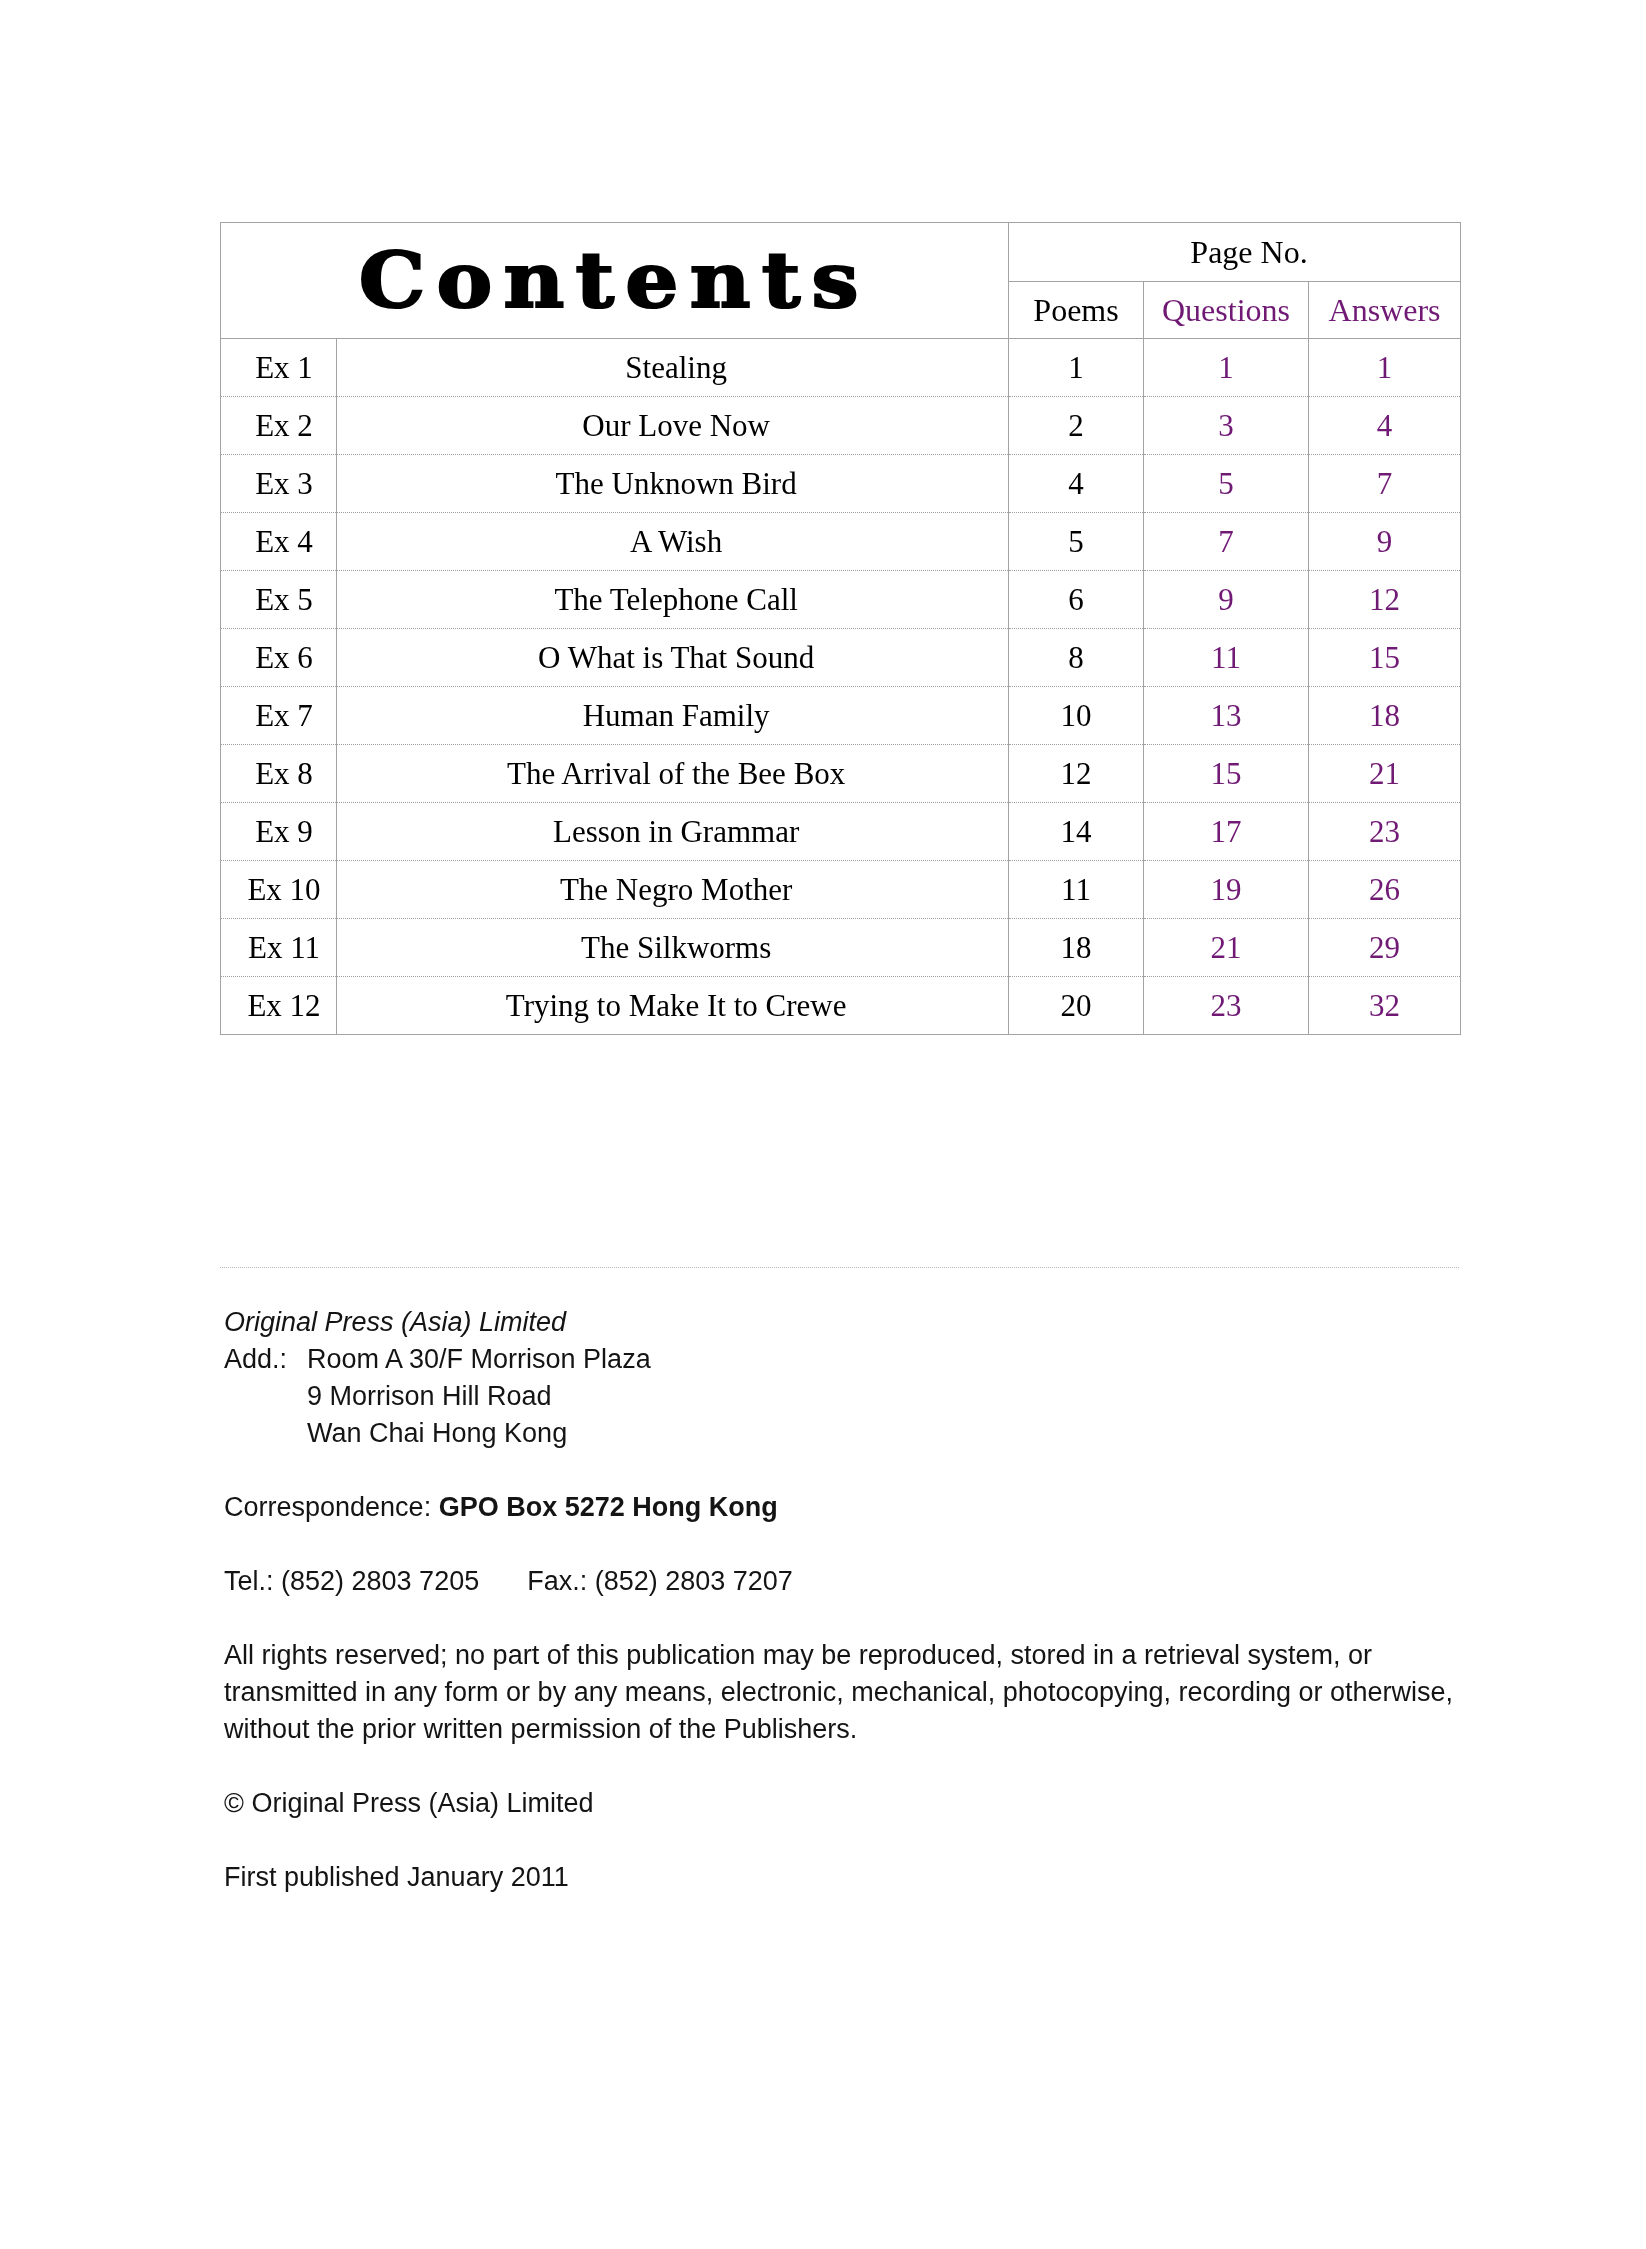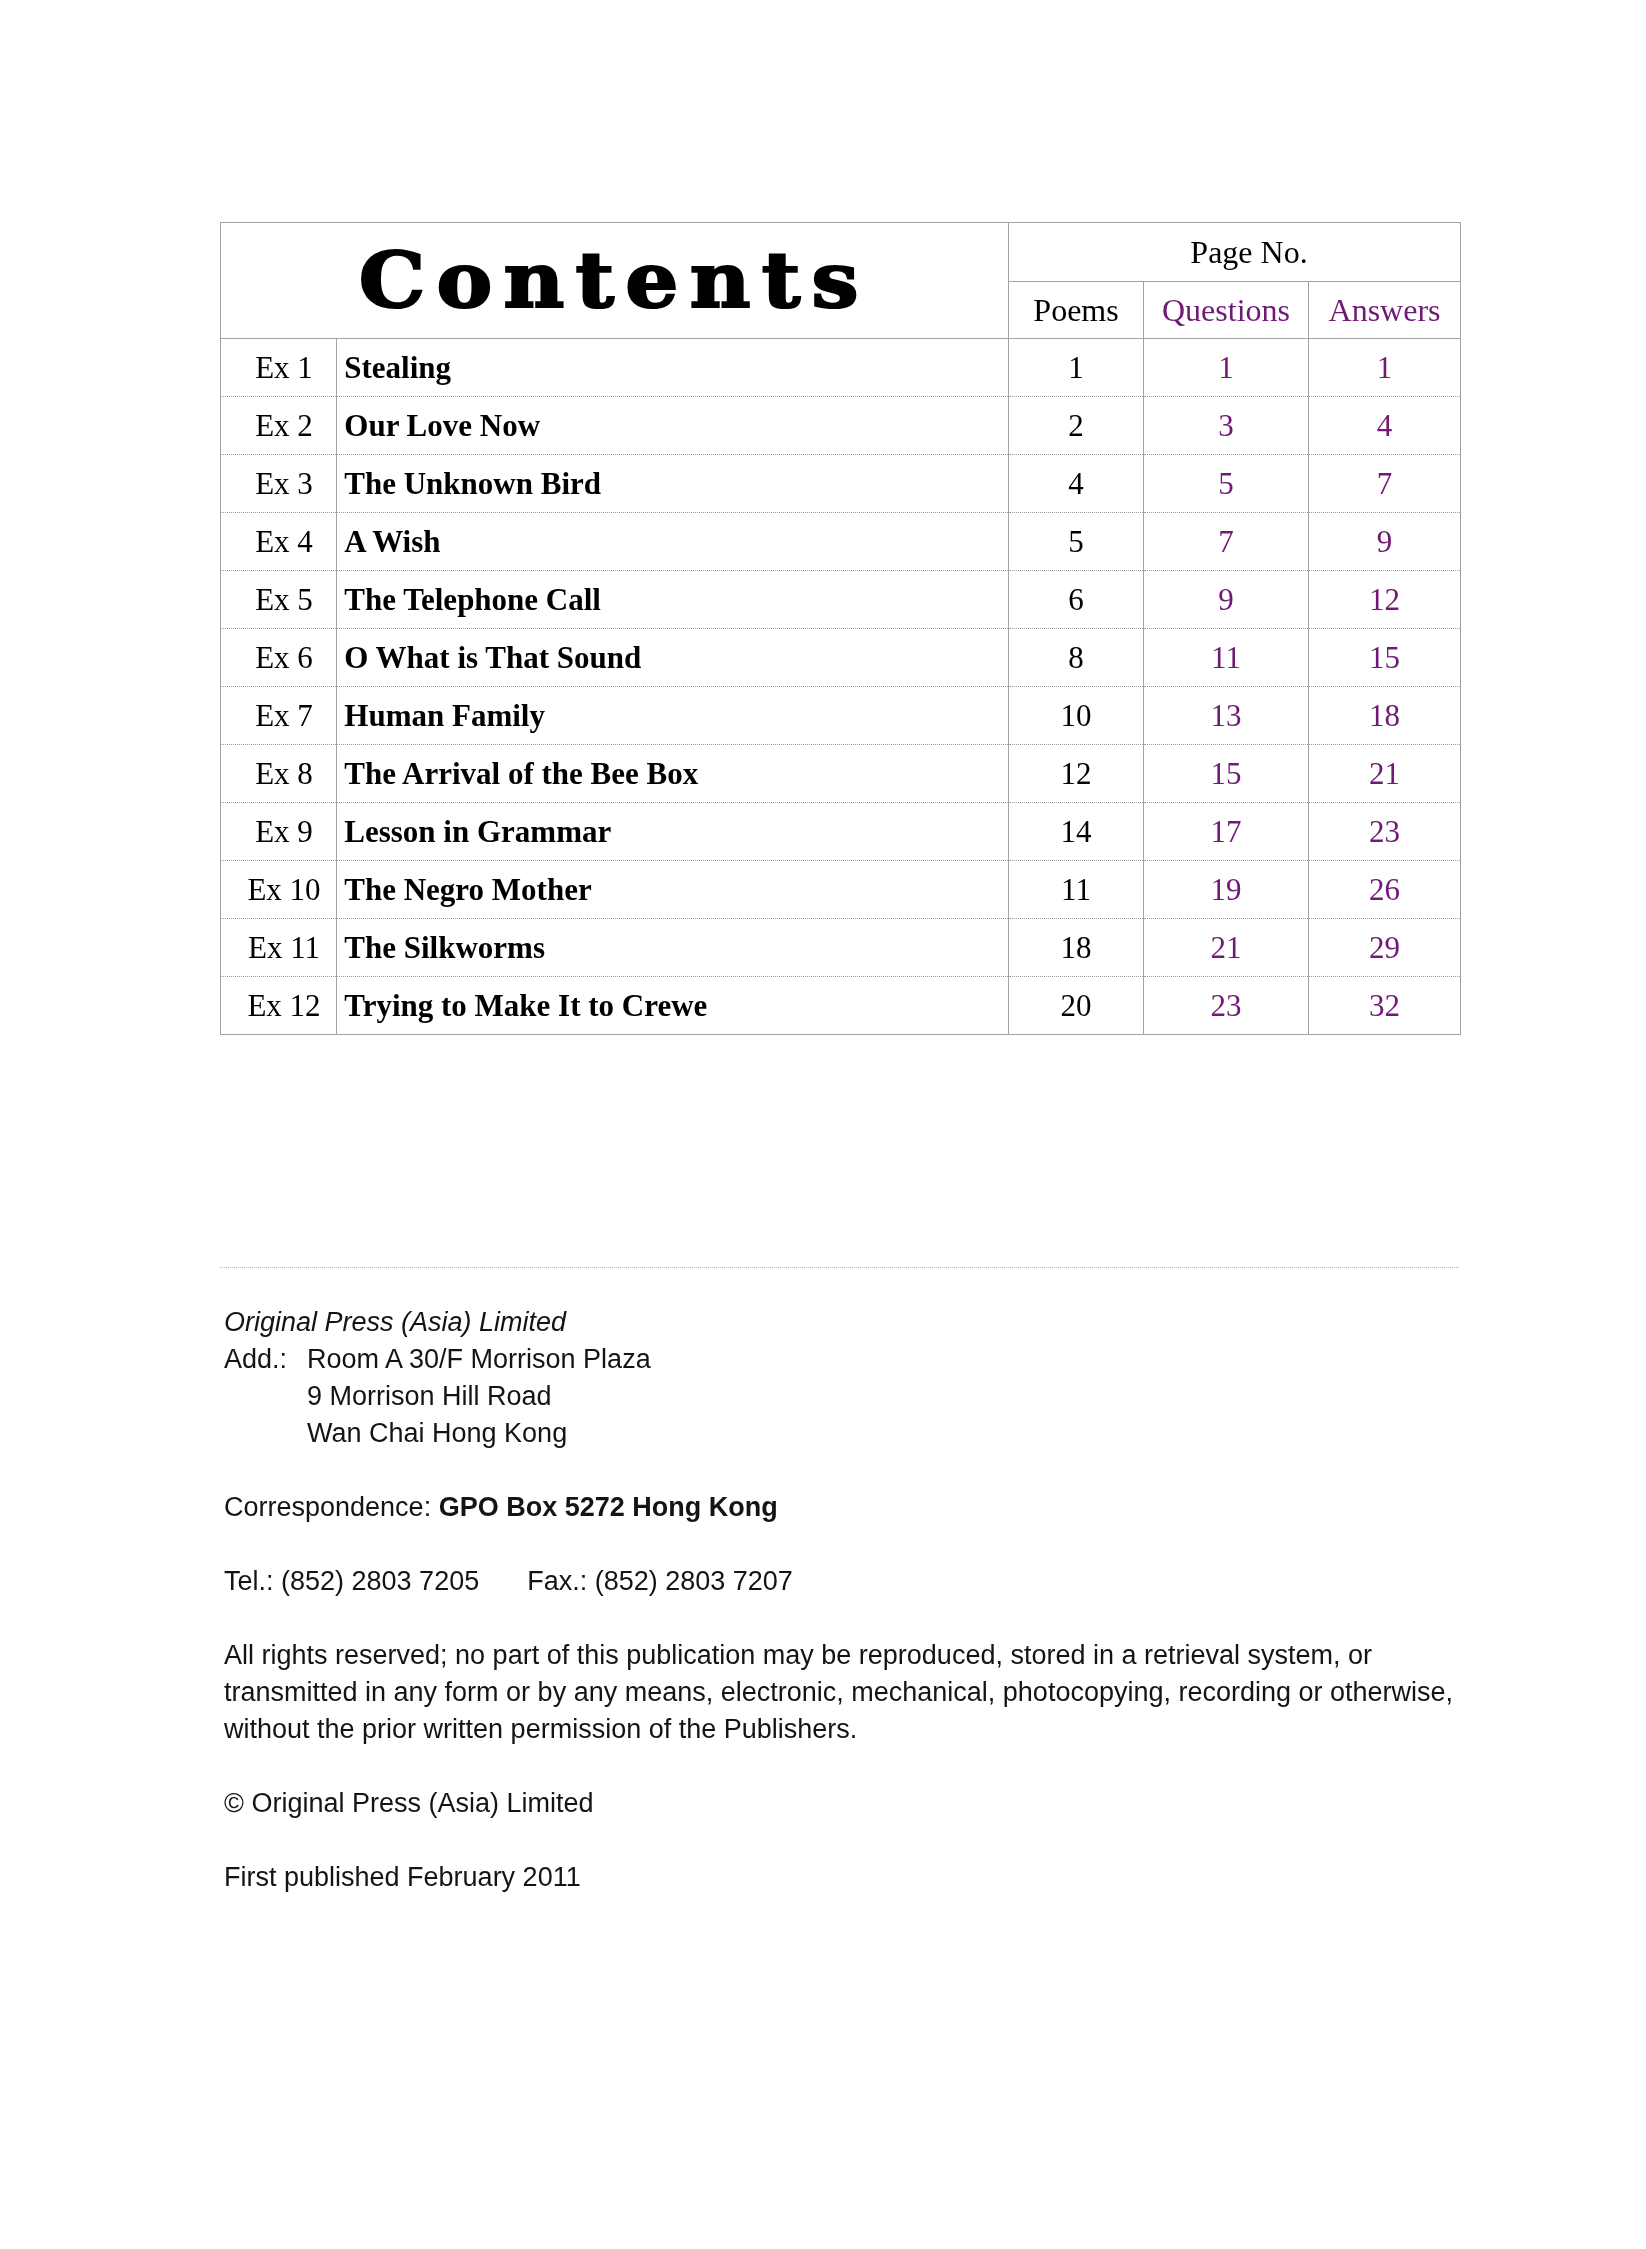--- a/index.html
+++ b/index.html
@@ -47,21 +47,21 @@
     font-weight: bold;
     font-size: 76px;
     letter-spacing: 10.2px;
     transform: scaleX(1.10);
     -webkit-text-stroke: 2.2px #000;
     line-height: 1;
   }
   th.pageno-cell { height: 59px; text-align: center; font-size: 32px; padding-left: 29px; }
   th.colhead { height: 57px; text-align: center; font-size: 32px; }
   td.c-ex   { text-align: center; padding-left: 11px; }
-  td.c-title{ text-align: left; padding-left: 7.3px; font-weight: bold; }
+  td.c-title{ text-align: center; padding-left: 7.3px; }
   td.c-num  { text-align: center; }
   .gray { color: #701a75; }
 
   
   .divider {
     position: absolute;
     left: 220px; top: 1267px;
     width: 1239px; height: 0;
     border-top: 1.5px dotted #b9b9b9;
   }
@@ -219,17 +219,17 @@
     </div>
 
     <div class="f-block">
       <span>Tel.: (852) 2803 7205</span><span class="fax">Fax.: (852) 2803 7207</span>
     </div>
 
     <div class="f-block rights">All rights reserved; no part of this publication may be reproduced, stored in a retrieval system, or transmitted in any form or by any means, electronic, mechanical, photocopying, recording or otherwise, without the prior written permission of the Publishers.</div>
 
     <div class="f-block">© Original Press (Asia) Limited</div>
 
-    <div class="f-block">First published February 2011</div>
+    <div class="f-block">First published January 2011</div>
   </div>
 
 </div>
 
 
 </body></html>

